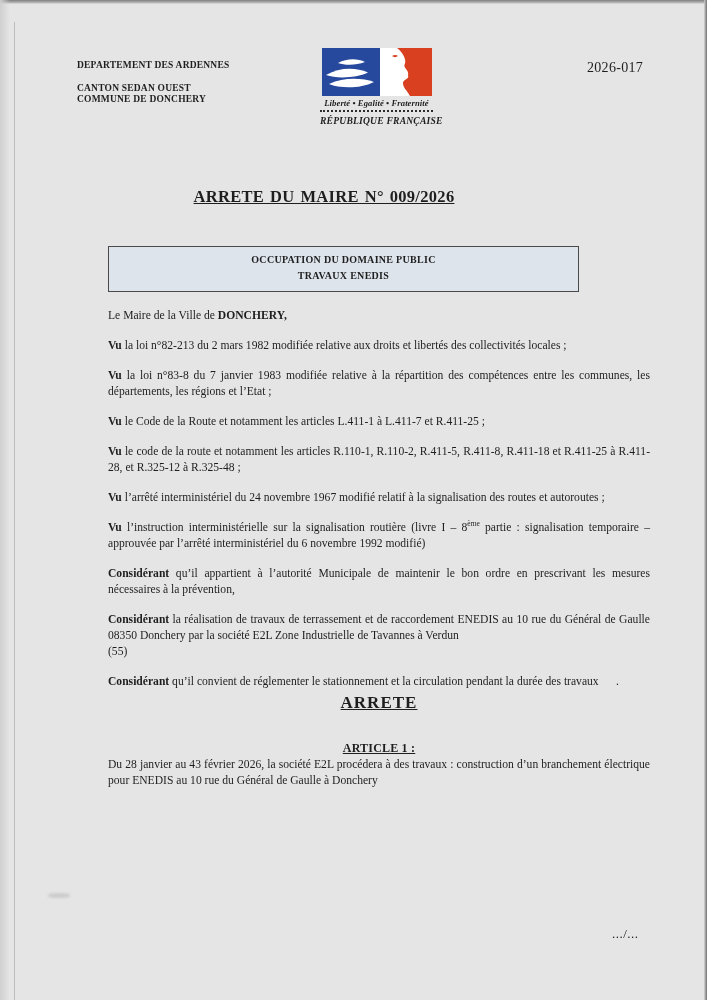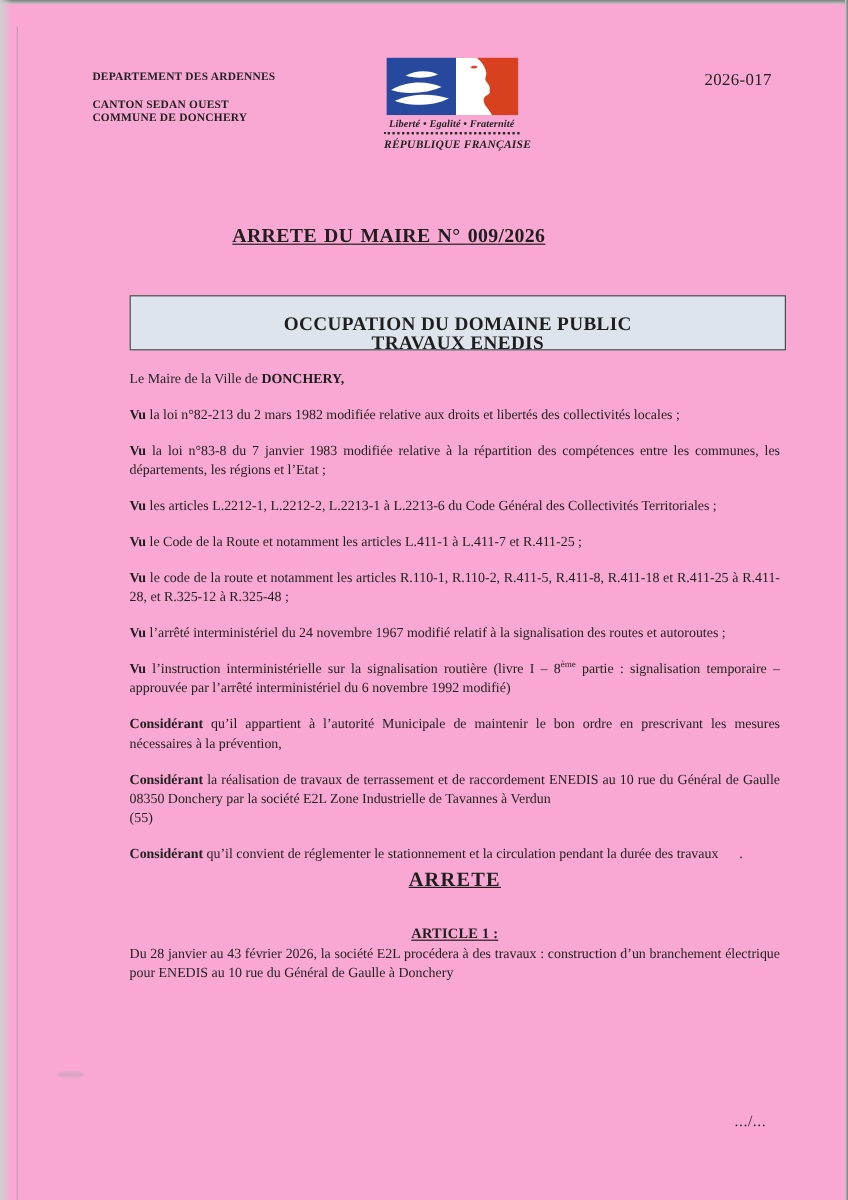--- a/index.html
+++ b/index.html
@@ -1,19 +1,19 @@
 <!DOCTYPE html>
 <html><head>
 <meta charset="utf-8">
 <style>
   * { margin:0; padding:0; box-sizing:border-box; }
   html, body { background:#ffffff; }
   .page {
     position:relative; width:707px; height:1000px;
-    background:#f9a8d4; overflow:hidden;
+    background:#e5e5e5; overflow:hidden;
     font-family:"Liberation Serif","DejaVu Serif",serif;
     color:#1e1e1e;
   }
   
   .edge-top   { position:absolute; left:0; top:0; width:707px; height:4px;
                 background:linear-gradient(180deg,#7e7e7e,#b9b9b9 70%,rgba(255,255,255,0)); }
   .edge-right { position:absolute; right:0; top:0; width:3px; height:1000px;
                 background:linear-gradient(270deg,#6f6f6f,#c0c0c0 80%,rgba(255,255,255,0)); }
   .edge-left  { position:absolute; left:0; top:0; width:10px; height:1000px;
                 background:linear-gradient(90deg,#cfcfcf,rgba(255,255,255,0)); }
@@ -37,24 +37,24 @@
   .logo-blue { fill:#27499d; } .logo-red { fill:#d8401f; } .logo-white { fill:#ffffff; }
 
   .doc-ref { position:absolute; left:587px; top:60px; font-size:14px; letter-spacing:0.3px; }
 
   
   .doc-title { position:absolute; left:0; top:187px; width:648px; text-align:center;
                font-size:16.5px; font-weight:bold; text-decoration:underline;
                letter-spacing:0.3px; word-spacing:1.5px; }
 
   
-  .subject-box { position:absolute; left:108px; top:246px; width:547px; height:46px;
+  .subject-box { position:absolute; left:108px; top:246px; width:471px; height:46px;
                  border:1.5px solid #4a4a4a; background:#dde4ec;
-                 text-align:center; font-weight:bold; font-size:16px;
-                 line-height:16px; padding-top:16px; letter-spacing:0.3px; }
+                 text-align:center; font-weight:bold; font-size:10px;
+                 line-height:16px; padding-top:5px; letter-spacing:0.3px; }
 
   
   .body { position:absolute; left:108px; top:308px; width:542px;
           font-size:11.6px; line-height:16px; text-align:justify; }
   .para { margin-bottom:14px; }
   .para b { font-weight:bold; }
   .para sup { font-size:7.5px; vertical-align:super; line-height:0;margin-top:30px; }
 
   .arrete { margin-top:-9px; margin-bottom:0; text-align:center;
             font-size:17px; font-weight:bold; text-decoration:underline;
@@ -104,21 +104,20 @@
   <div class="subject-box">
     <div>OCCUPATION DU DOMAINE PUBLIC</div>
     <div>TRAVAUX ENEDIS</div>
   </div>
 
   <div class="body">
     <div>
         <p class="para"><span>Le Maire de la Ville de </span><b>DONCHERY,</b></p>
         <p class="para"><b>Vu</b><span> la loi n°82-213 du 2 mars 1982 modifiée relative aux droits et libertés des collectivités locales ;</span></p>
         <p class="para"><b>Vu</b><span> la loi n°83-8 du 7 janvier 1983 modifiée relative à la répartition des compétences entre les communes, les départements, les régions et l’Etat ;</span></p>
-        <p class="para"><b>Vu</b><span> les articles L.2212-1, L.2212-2, L.2213-1 à L.2213-6 du Code Général des Collectivités Territoriales ;</span></p>
         <p class="para"><b>Vu</b><span> le Code de la Route et notamment les articles L.411-1 à L.411-7  et R.411-25 ;</span></p>
         <p class="para"><b>Vu</b><span> le code de la route et notamment les articles R.110-1, R.110-2, R.411-5, R.411-8, R.411-18 et R.411-25 à R.411-28, et R.325-12 à R.325-48 ;</span></p>
         <p class="para"><b>Vu</b><span> l’arrêté interministériel du 24 novembre 1967 modifié relatif à la signalisation des routes et autoroutes ;</span></p>
         <p class="para"><b>Vu</b><span> l’instruction interministérielle sur la signalisation routière (livre I – 8</span><sup>ème</sup><span> partie : signalisation temporaire – approuvée par l’arrêté interministériel du 6 novembre 1992 modifié)</span></p>
         <p class="para"><b>Considérant</b><span> qu’il appartient à l’autorité Municipale de maintenir le bon ordre en prescrivant les mesures nécessaires à la prévention,</span></p>
         <p class="para"><b>Considérant</b><span> la réalisation de travaux de terrassement et de raccordement ENEDIS au 10 rue du Général de Gaulle 08350 Donchery par la société E2L Zone Industrielle de Tavannes à Verdun</span><br><span>(55)</span></p>
         <p class="para"><b>Considérant</b><span> qu’il convient de réglementer le stationnement et la circulation pendant la durée des travaux  .</span></p>
       </div>
     <h2 class="arrete">ARRETE</h2>
     <h3 class="article-h">ARTICLE 1 :</h3>

